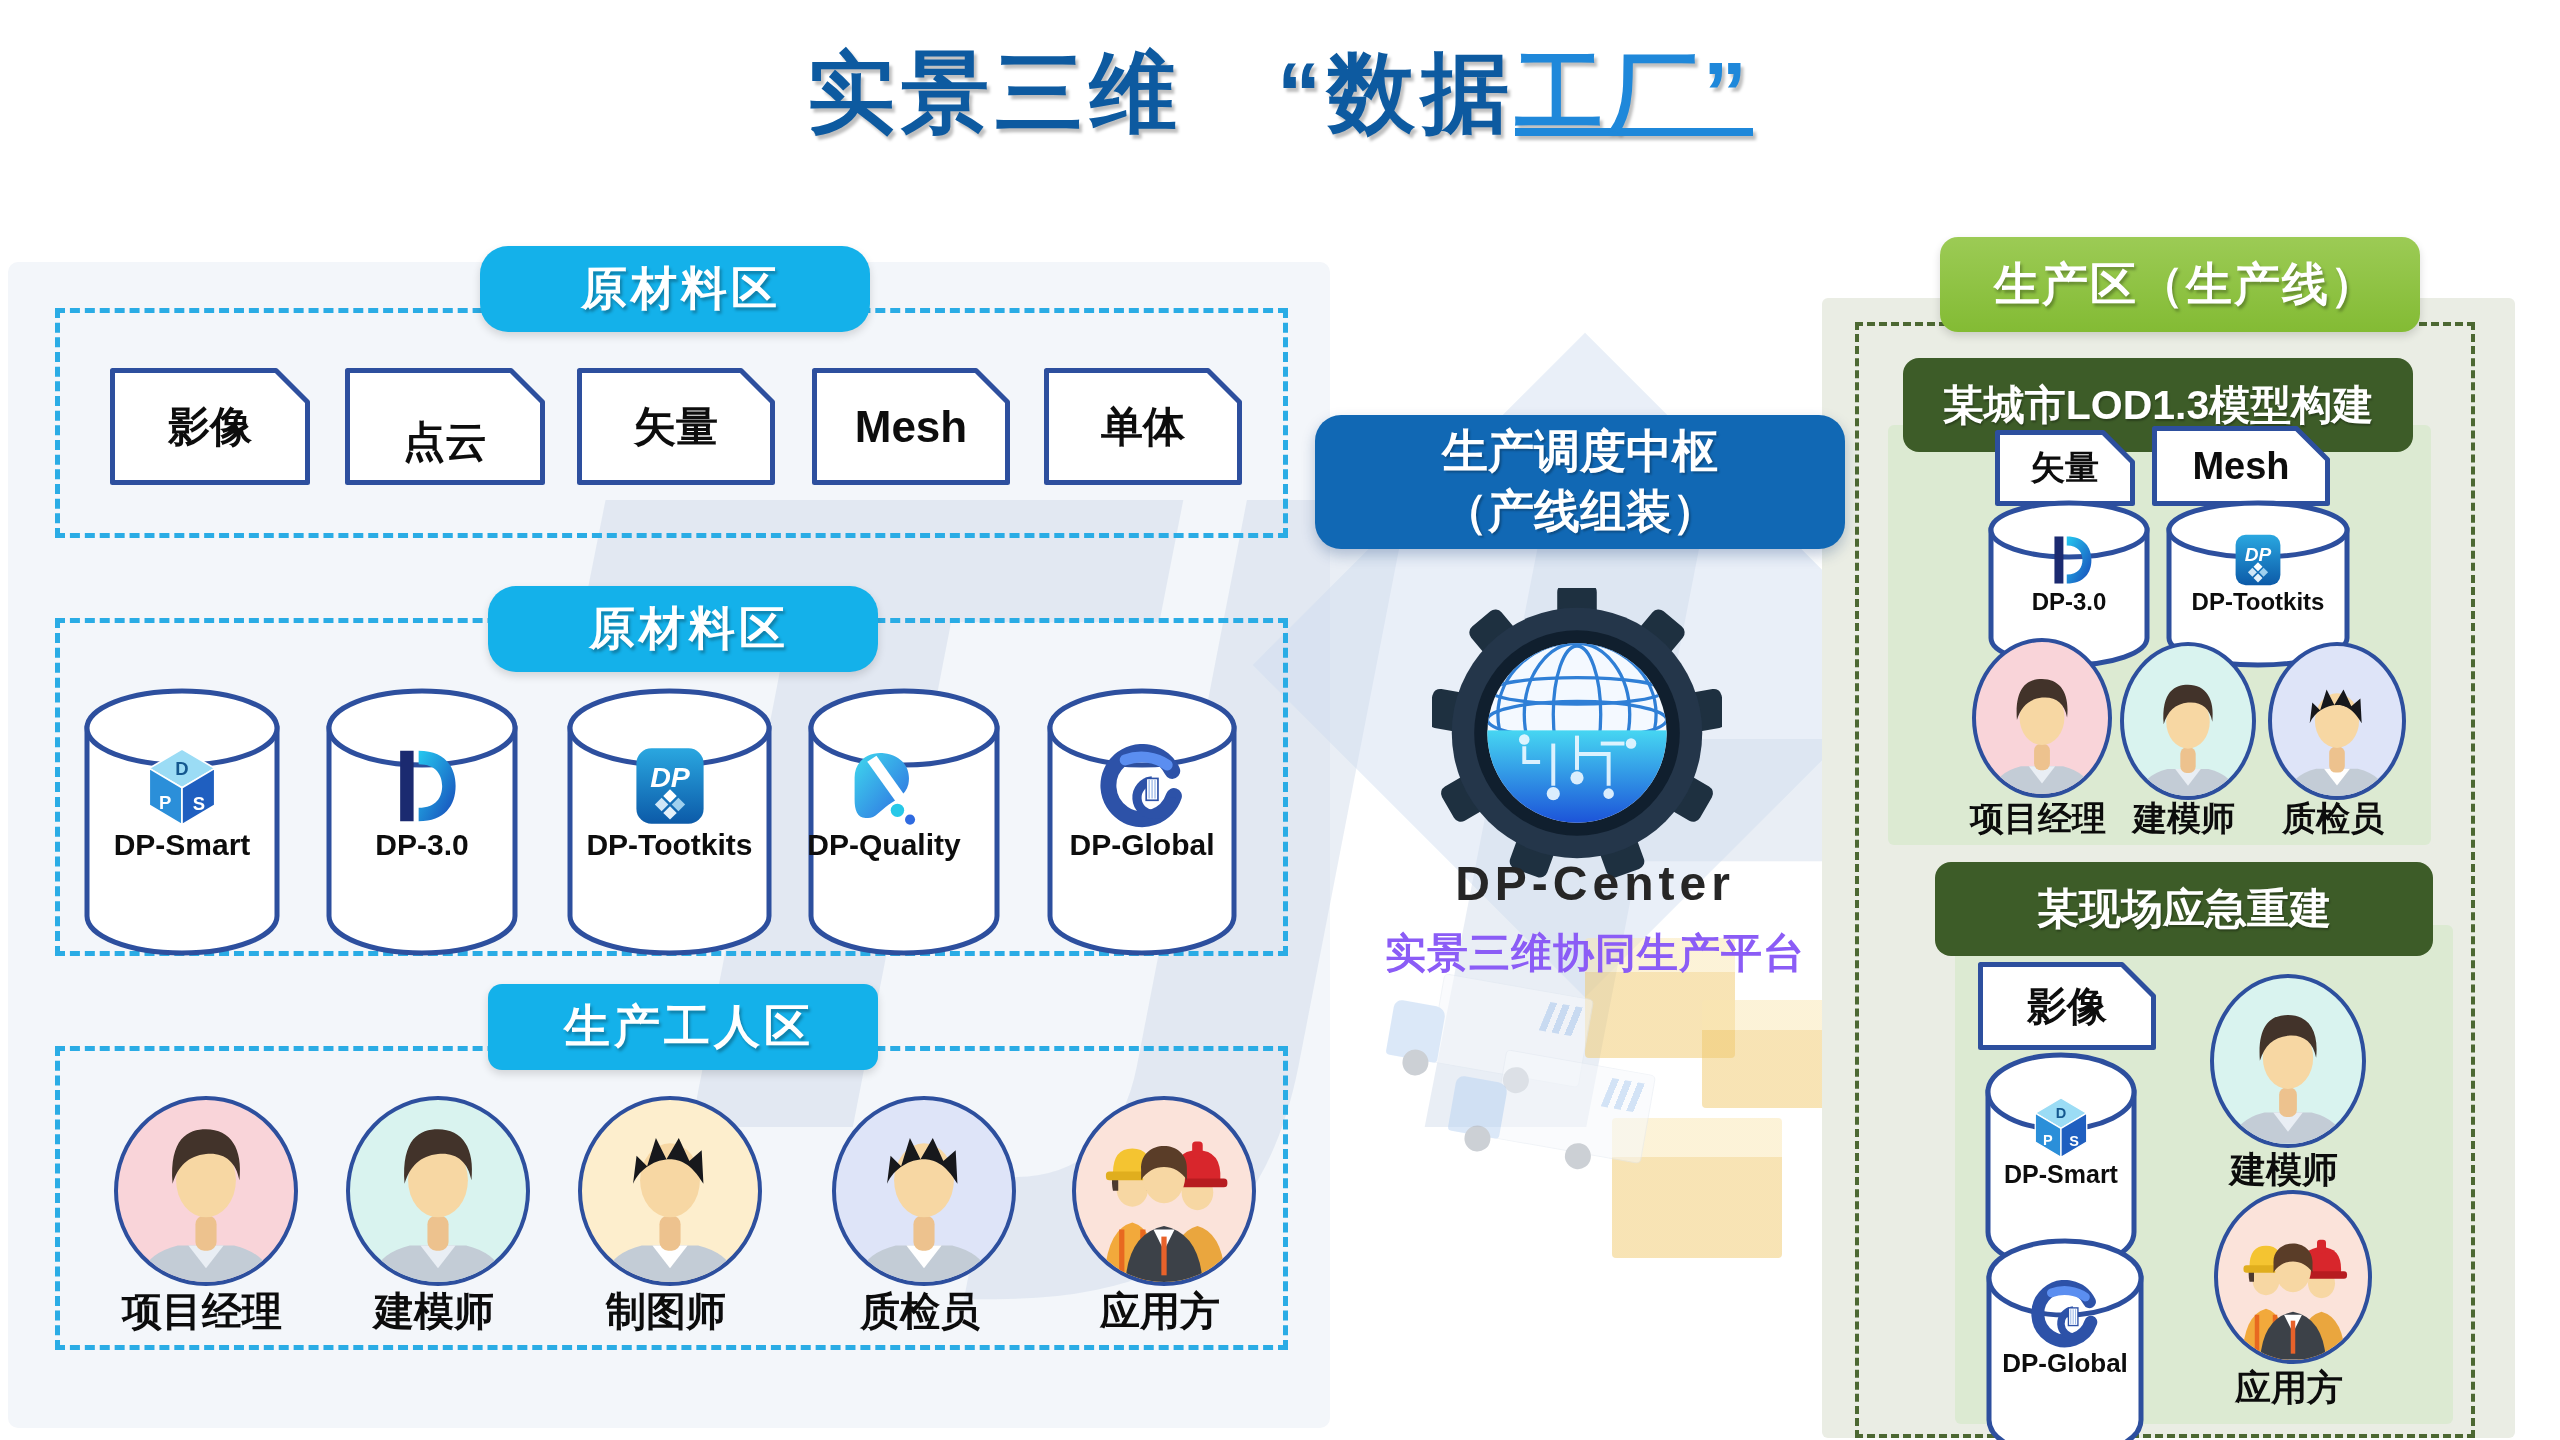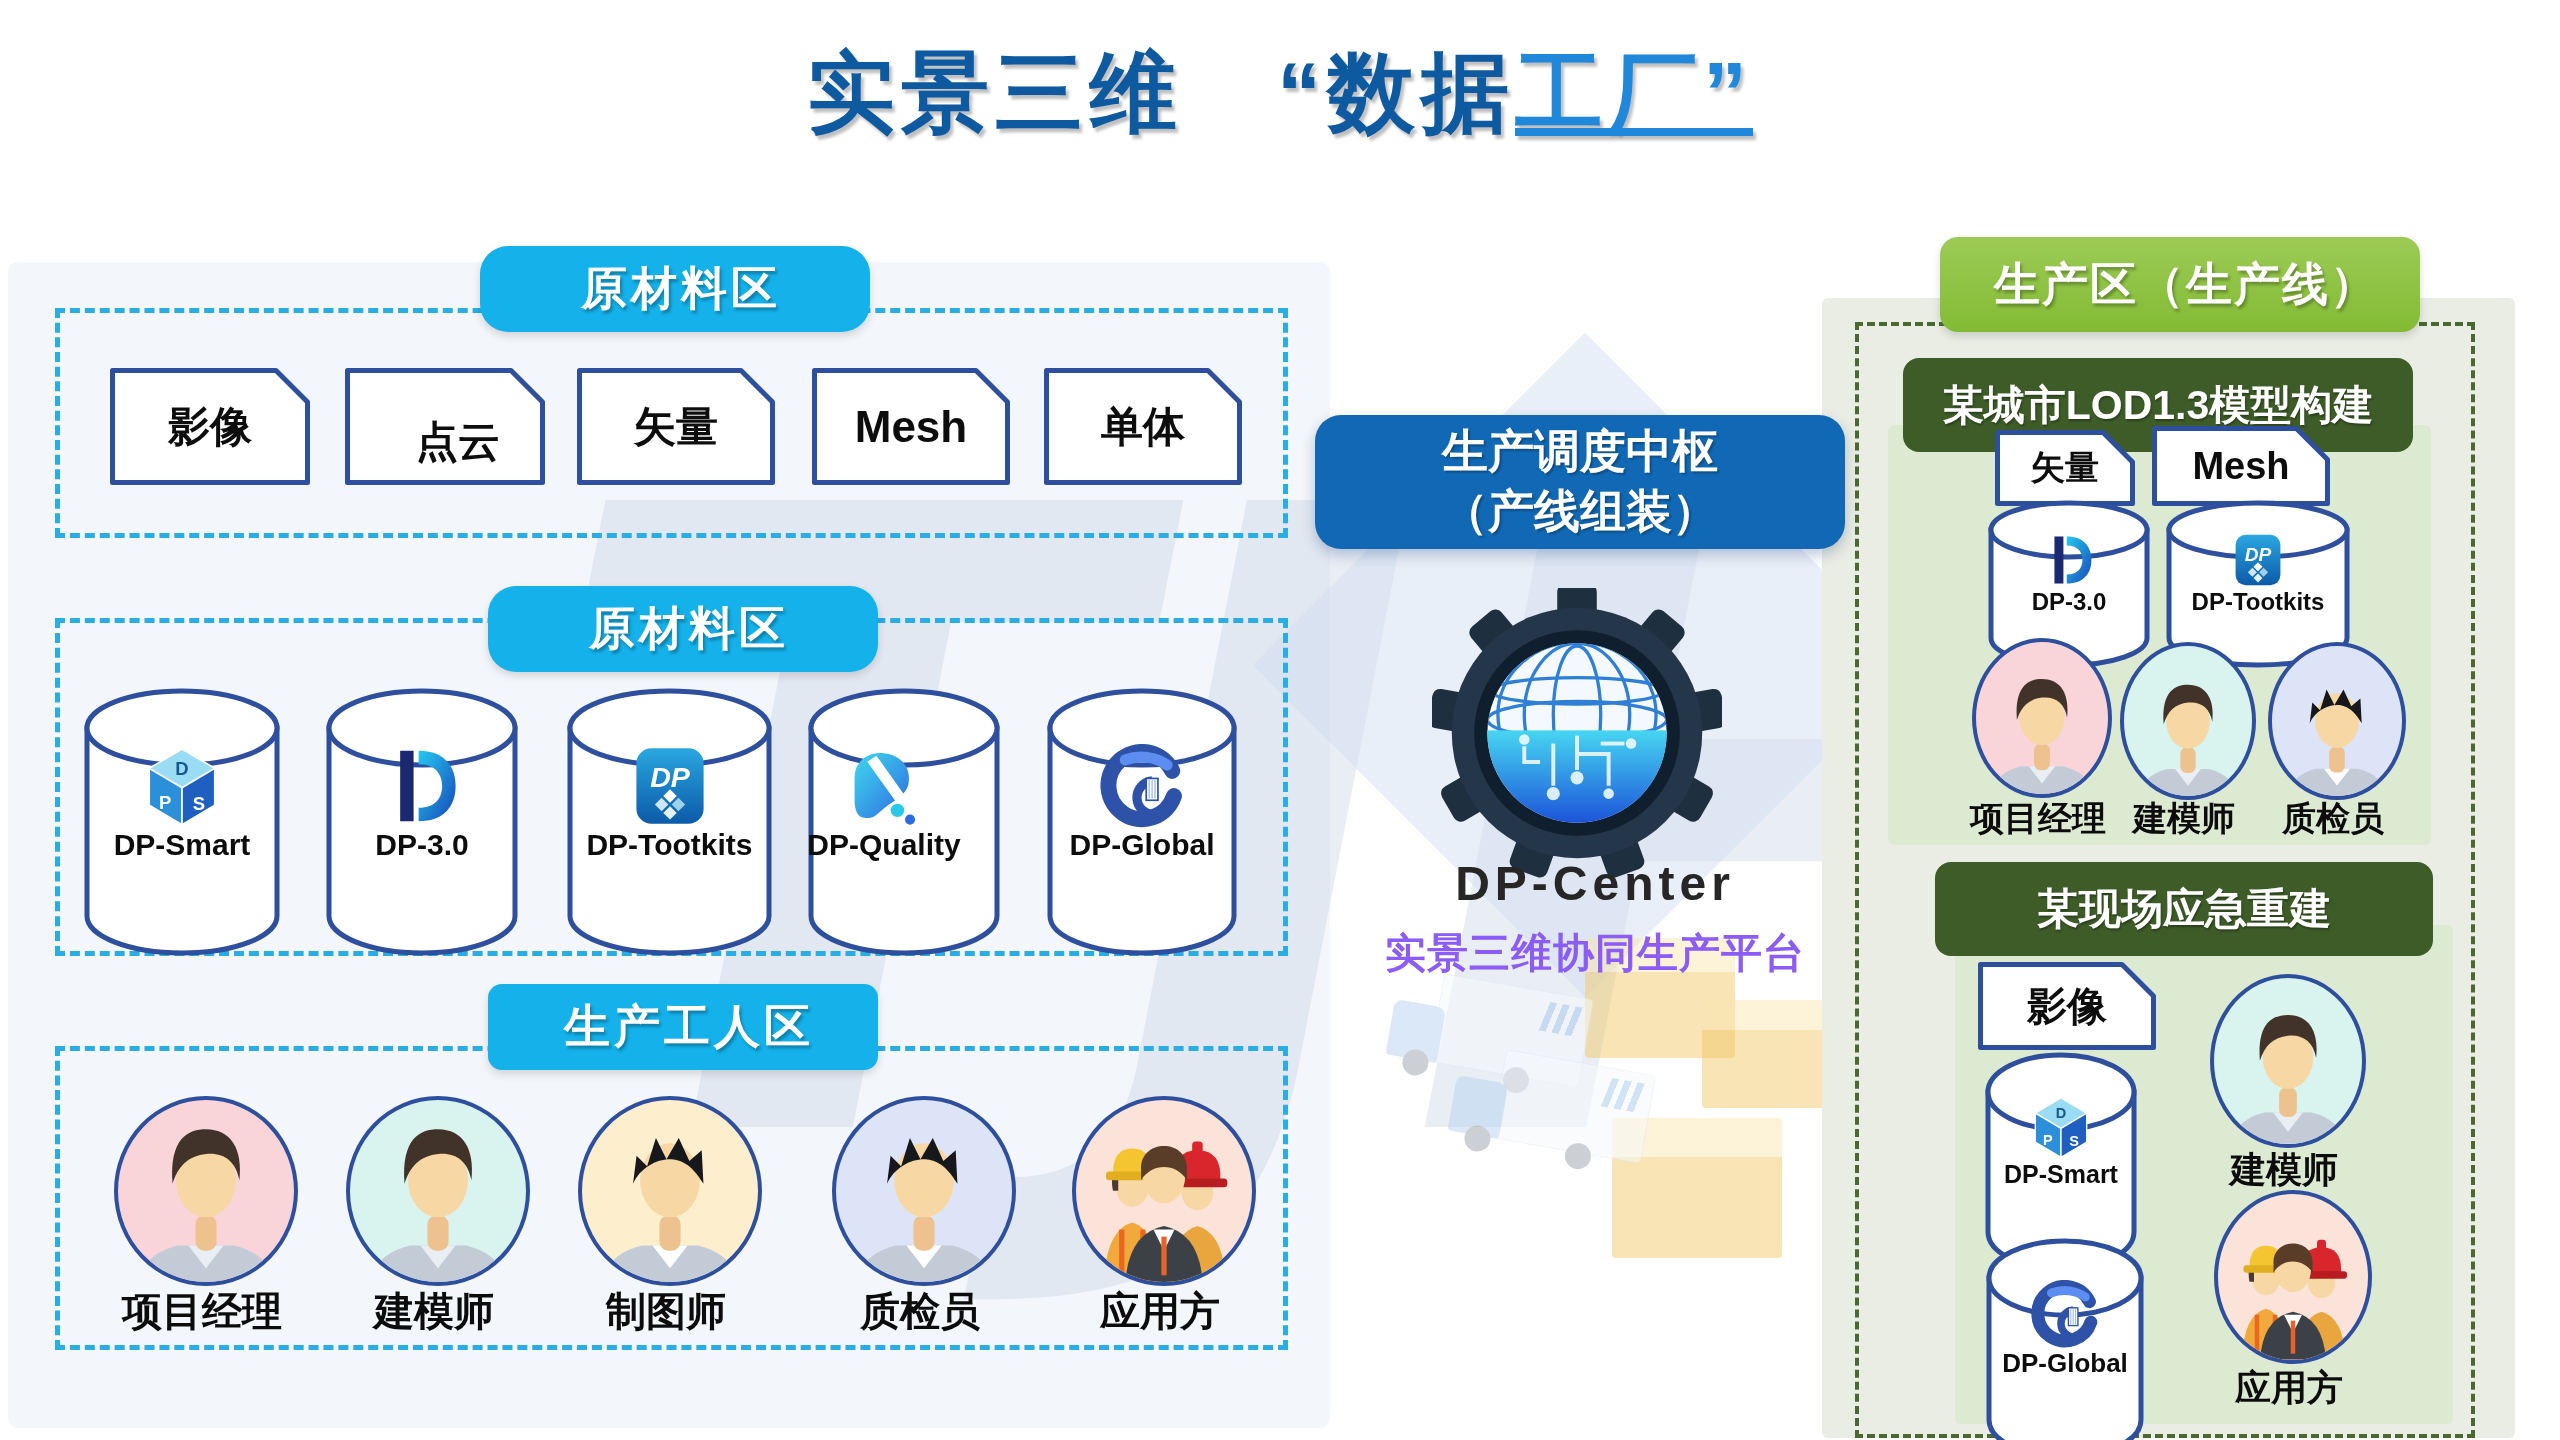--- a/index.html
+++ b/index.html
@@ -182,21 +182,21 @@
 
   <div class="dbox" style="left:55px;top:308px;width:1223px;height:220px;"></div>
   <div class="pill pill-cyan" style="left:480px;top:246px;width:378px;height:86px;">原材料区</div>
 
   <div class="shape-doc" style="left:110px;top:368px;width:200px;height:117px;">
       <svg class="shape-svg" width="200" height="117" viewBox="0 0 200 117">
        <path d="M2.5 2.5 H166 L197.5 34 V114.5 H2.5 Z" fill="#ffffff" stroke="#2d4f9e" stroke-width="5" stroke-linejoin="round"></path>
      </svg>
     <span class="doc-label" style="font-size:42px;">影像</span>
     </div>
-  <div class="shape-doc" style="left:345px;top:368px;width:200px;height:148px;padding-left:13px;">
+  <div class="shape-doc" style="left:345px;top:368px;width:200px;height:148px;">
       <svg class="shape-svg" width="200" height="117" viewBox="0 0 200 117">
        <path d="M2.5 2.5 H166 L197.5 34 V114.5 H2.5 Z" fill="#ffffff" stroke="#2d4f9e" stroke-width="5" stroke-linejoin="round"></path>
      </svg>
     <span class="doc-label" style="font-size:42px;">点云</span>
     </div>
   <div class="shape-doc" style="left:577px;top:368px;width:198px;height:117px;">
       <svg class="shape-svg" width="198" height="117" viewBox="0 0 198 117">
        <path d="M2.5 2.5 H164 L195.5 34 V114.5 H2.5 Z" fill="#ffffff" stroke="#2d4f9e" stroke-width="5" stroke-linejoin="round"></path>
      </svg>
     <span class="doc-label" style="font-size:42px;">矢量</span>

